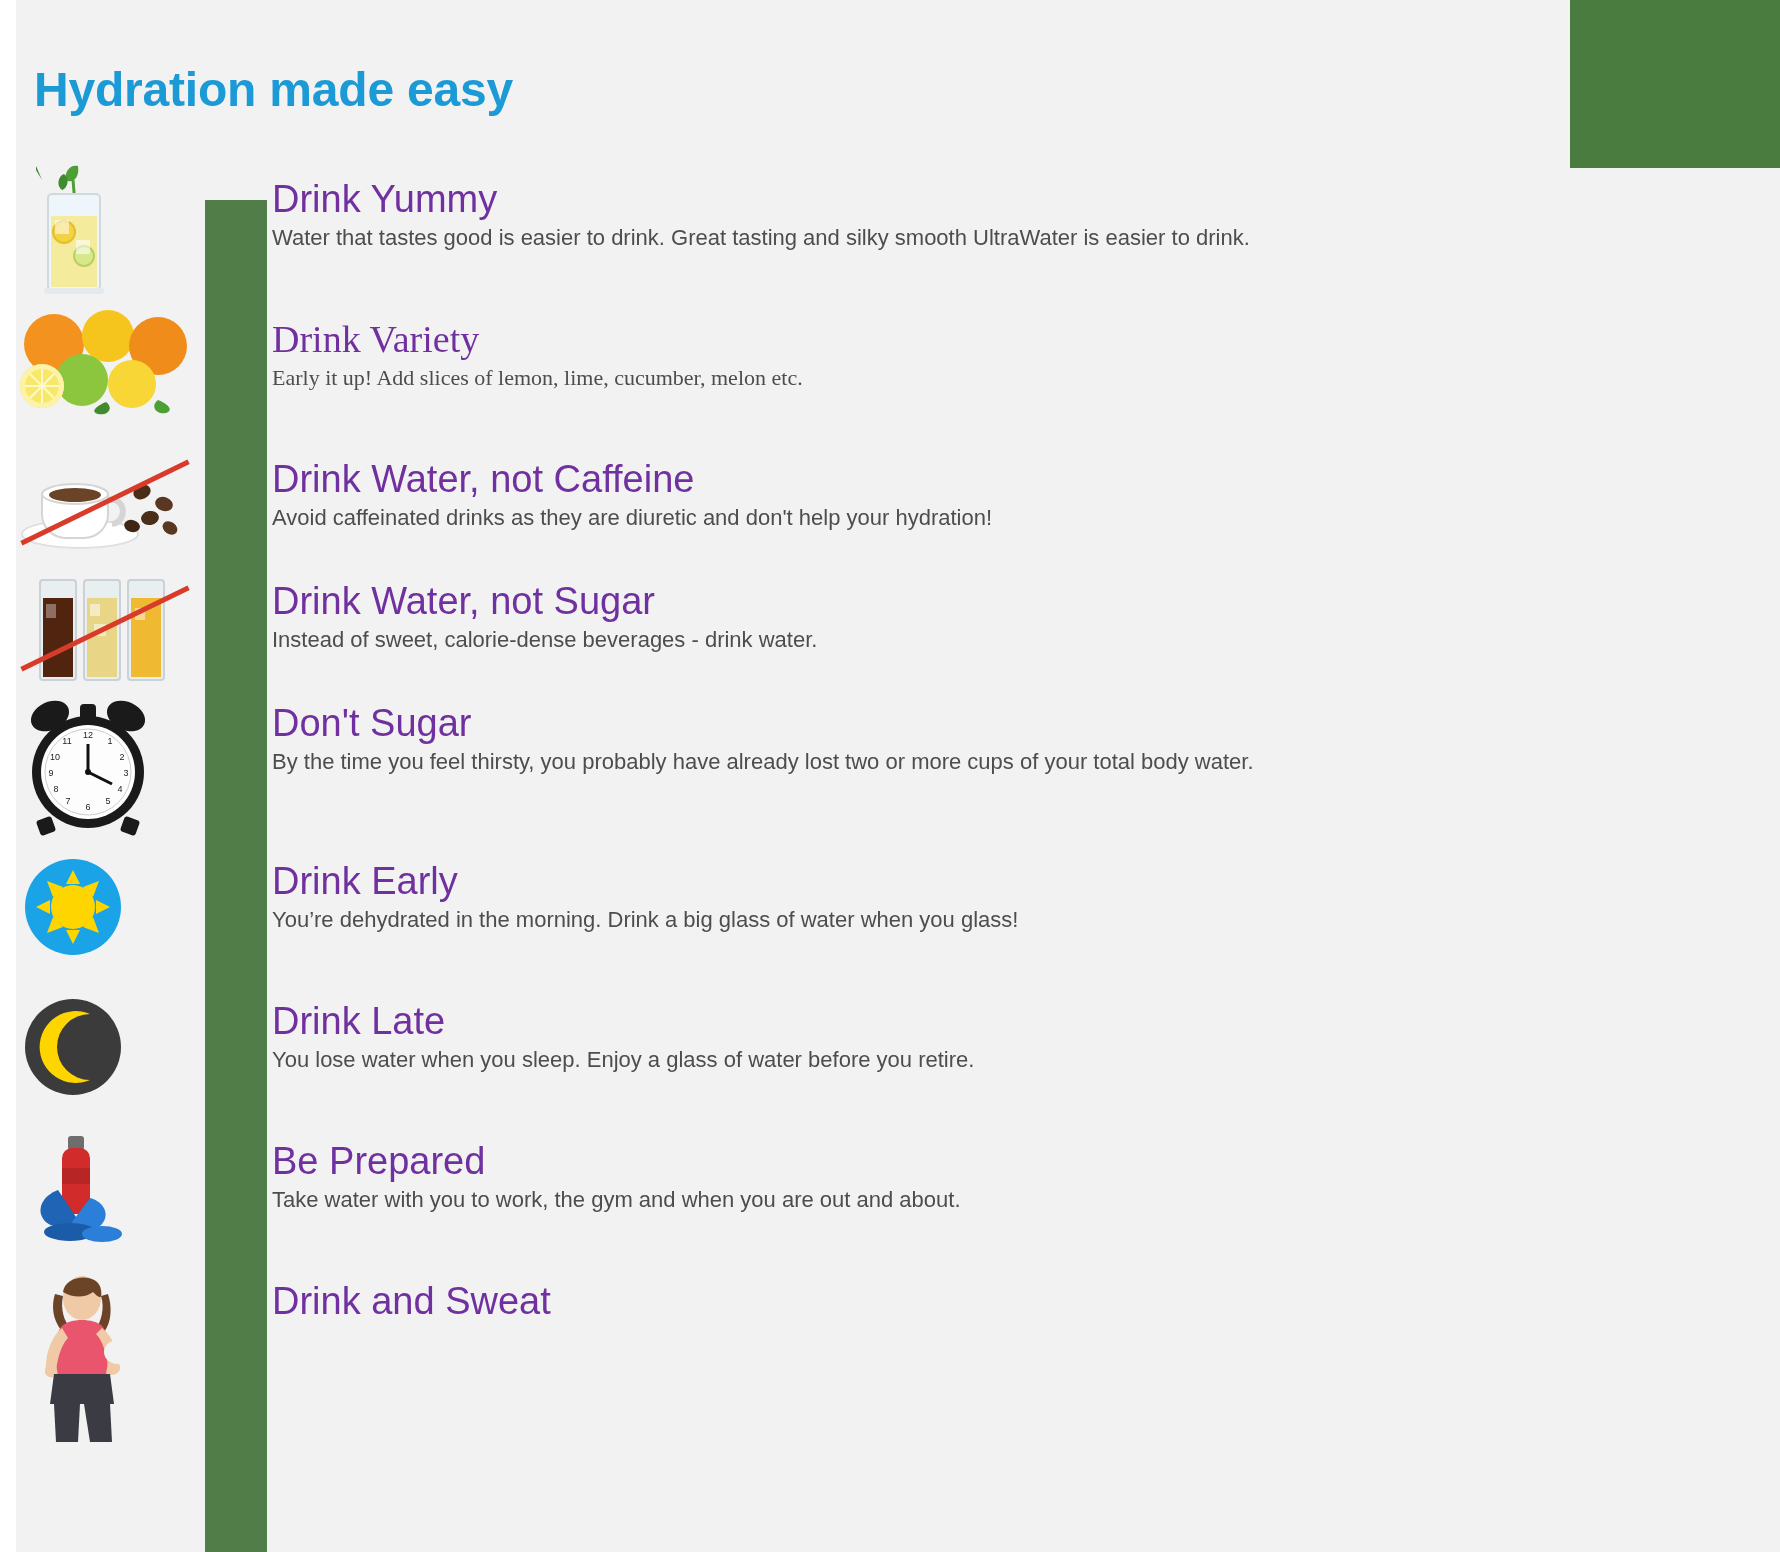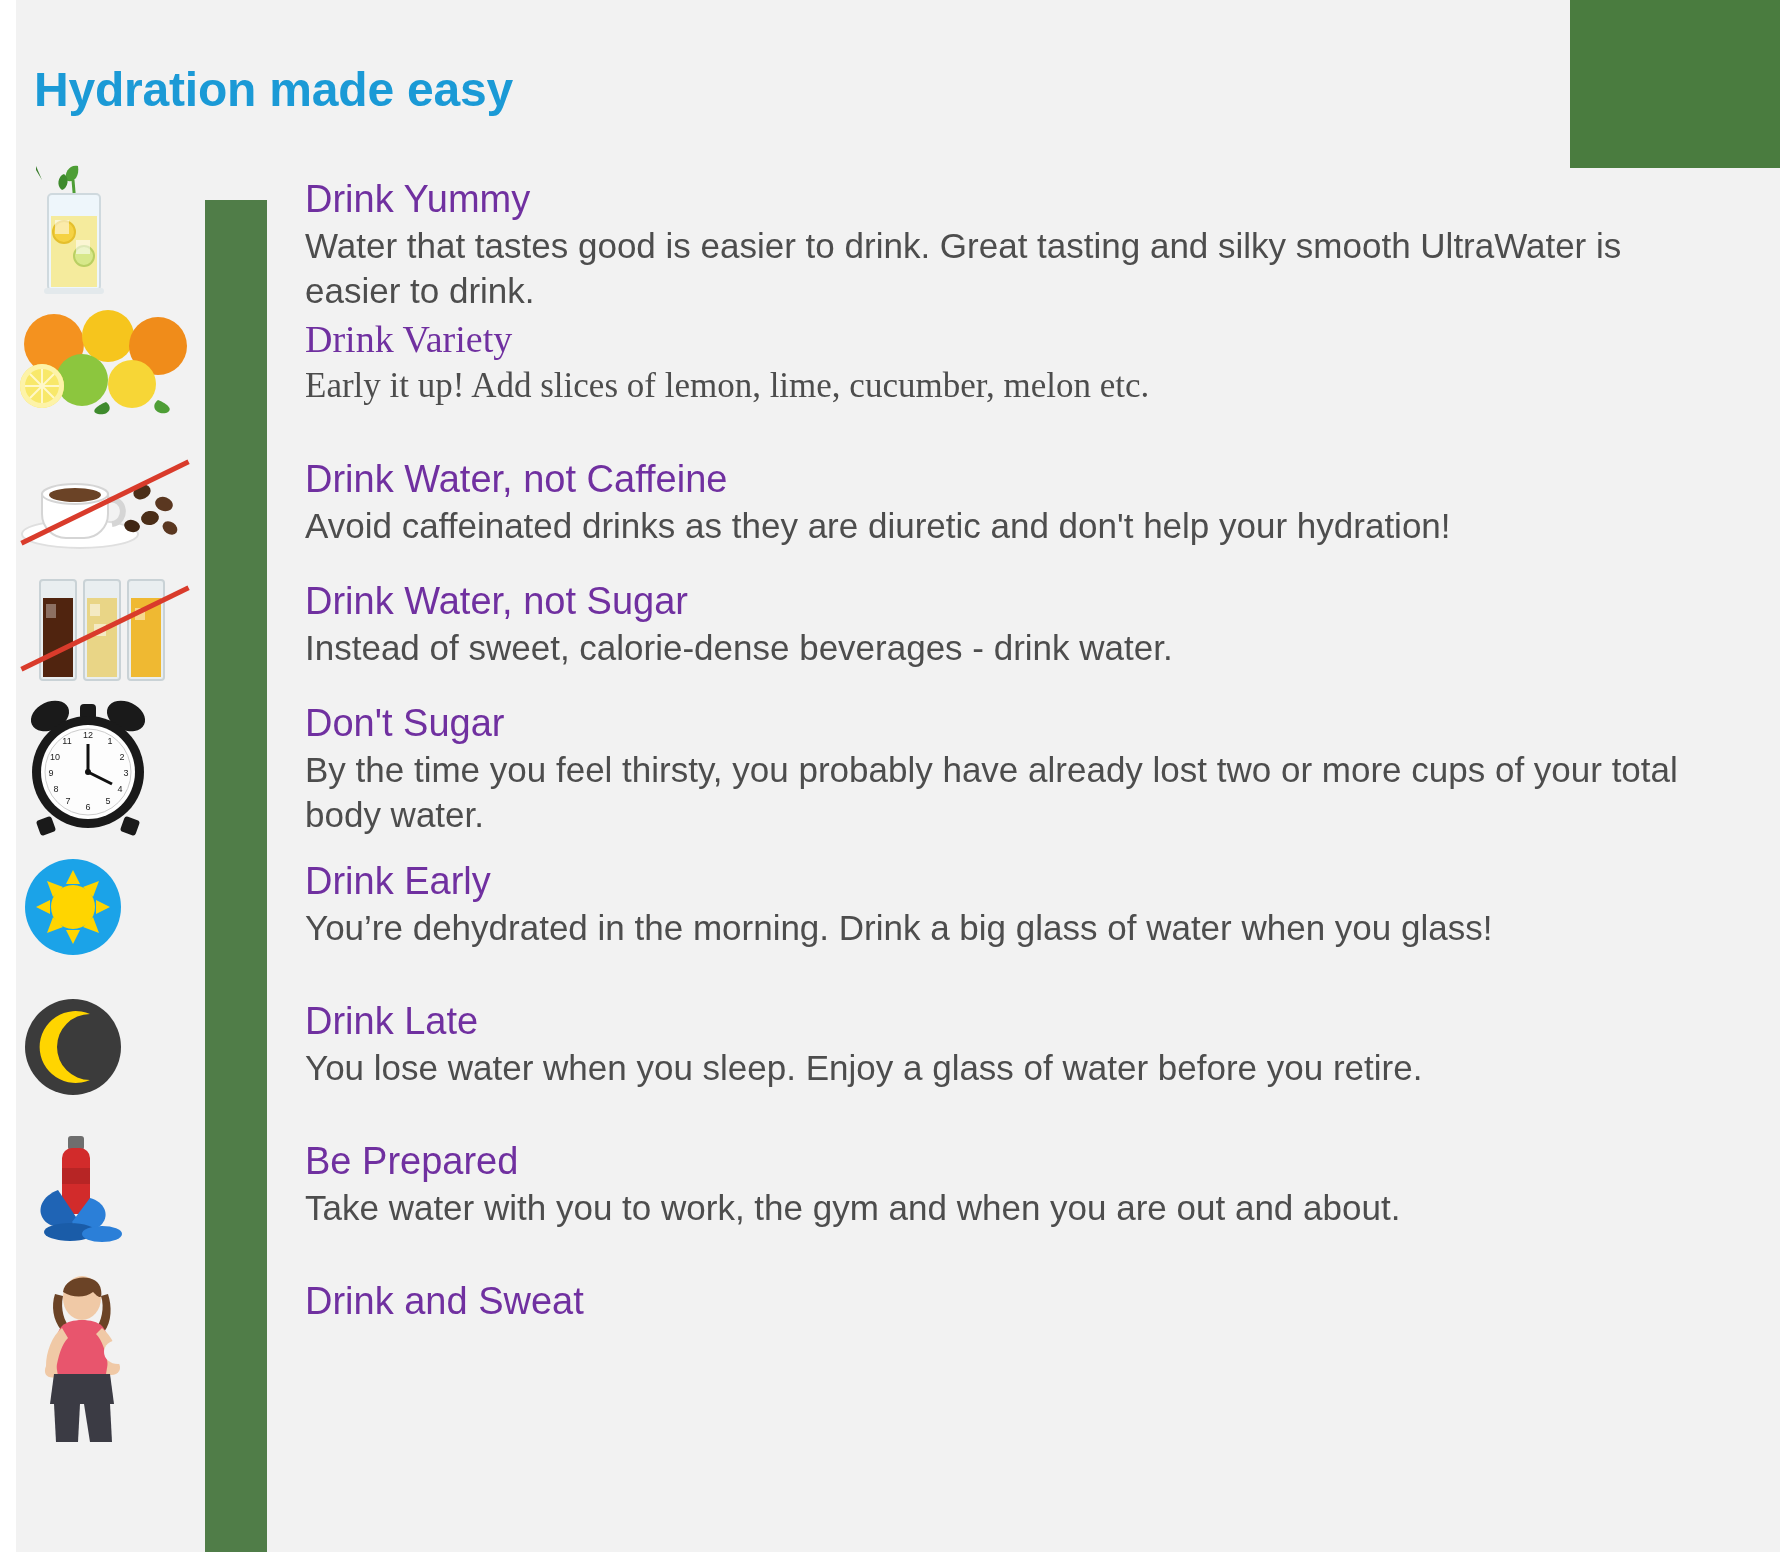--- a/index.html
+++ b/index.html
@@ -92,32 +92,31 @@
   .item .icon {
     position: absolute;
     left: 18px;
     width: 175px;
     text-align: left;
   }
   .item .texts {
     position: absolute;
     left: 272px;
     width: 1420px;
-    margin-left: 33px;
   }
   .item h2 {
     margin: 0;
     font-size: 38px;
     font-weight: normal;
     color: #7030a0;
     line-height: 1.05;
   }
   .item p {
     margin: 4px 0 0 0;
-    font-size: 35px;
+    font-size: 22px;
     color: #4d4d4d;
     line-height: 1.28;
     font-weight: normal;
   }
 
   
   .ico {
     display: inline-block;
     position: relative;
   }

